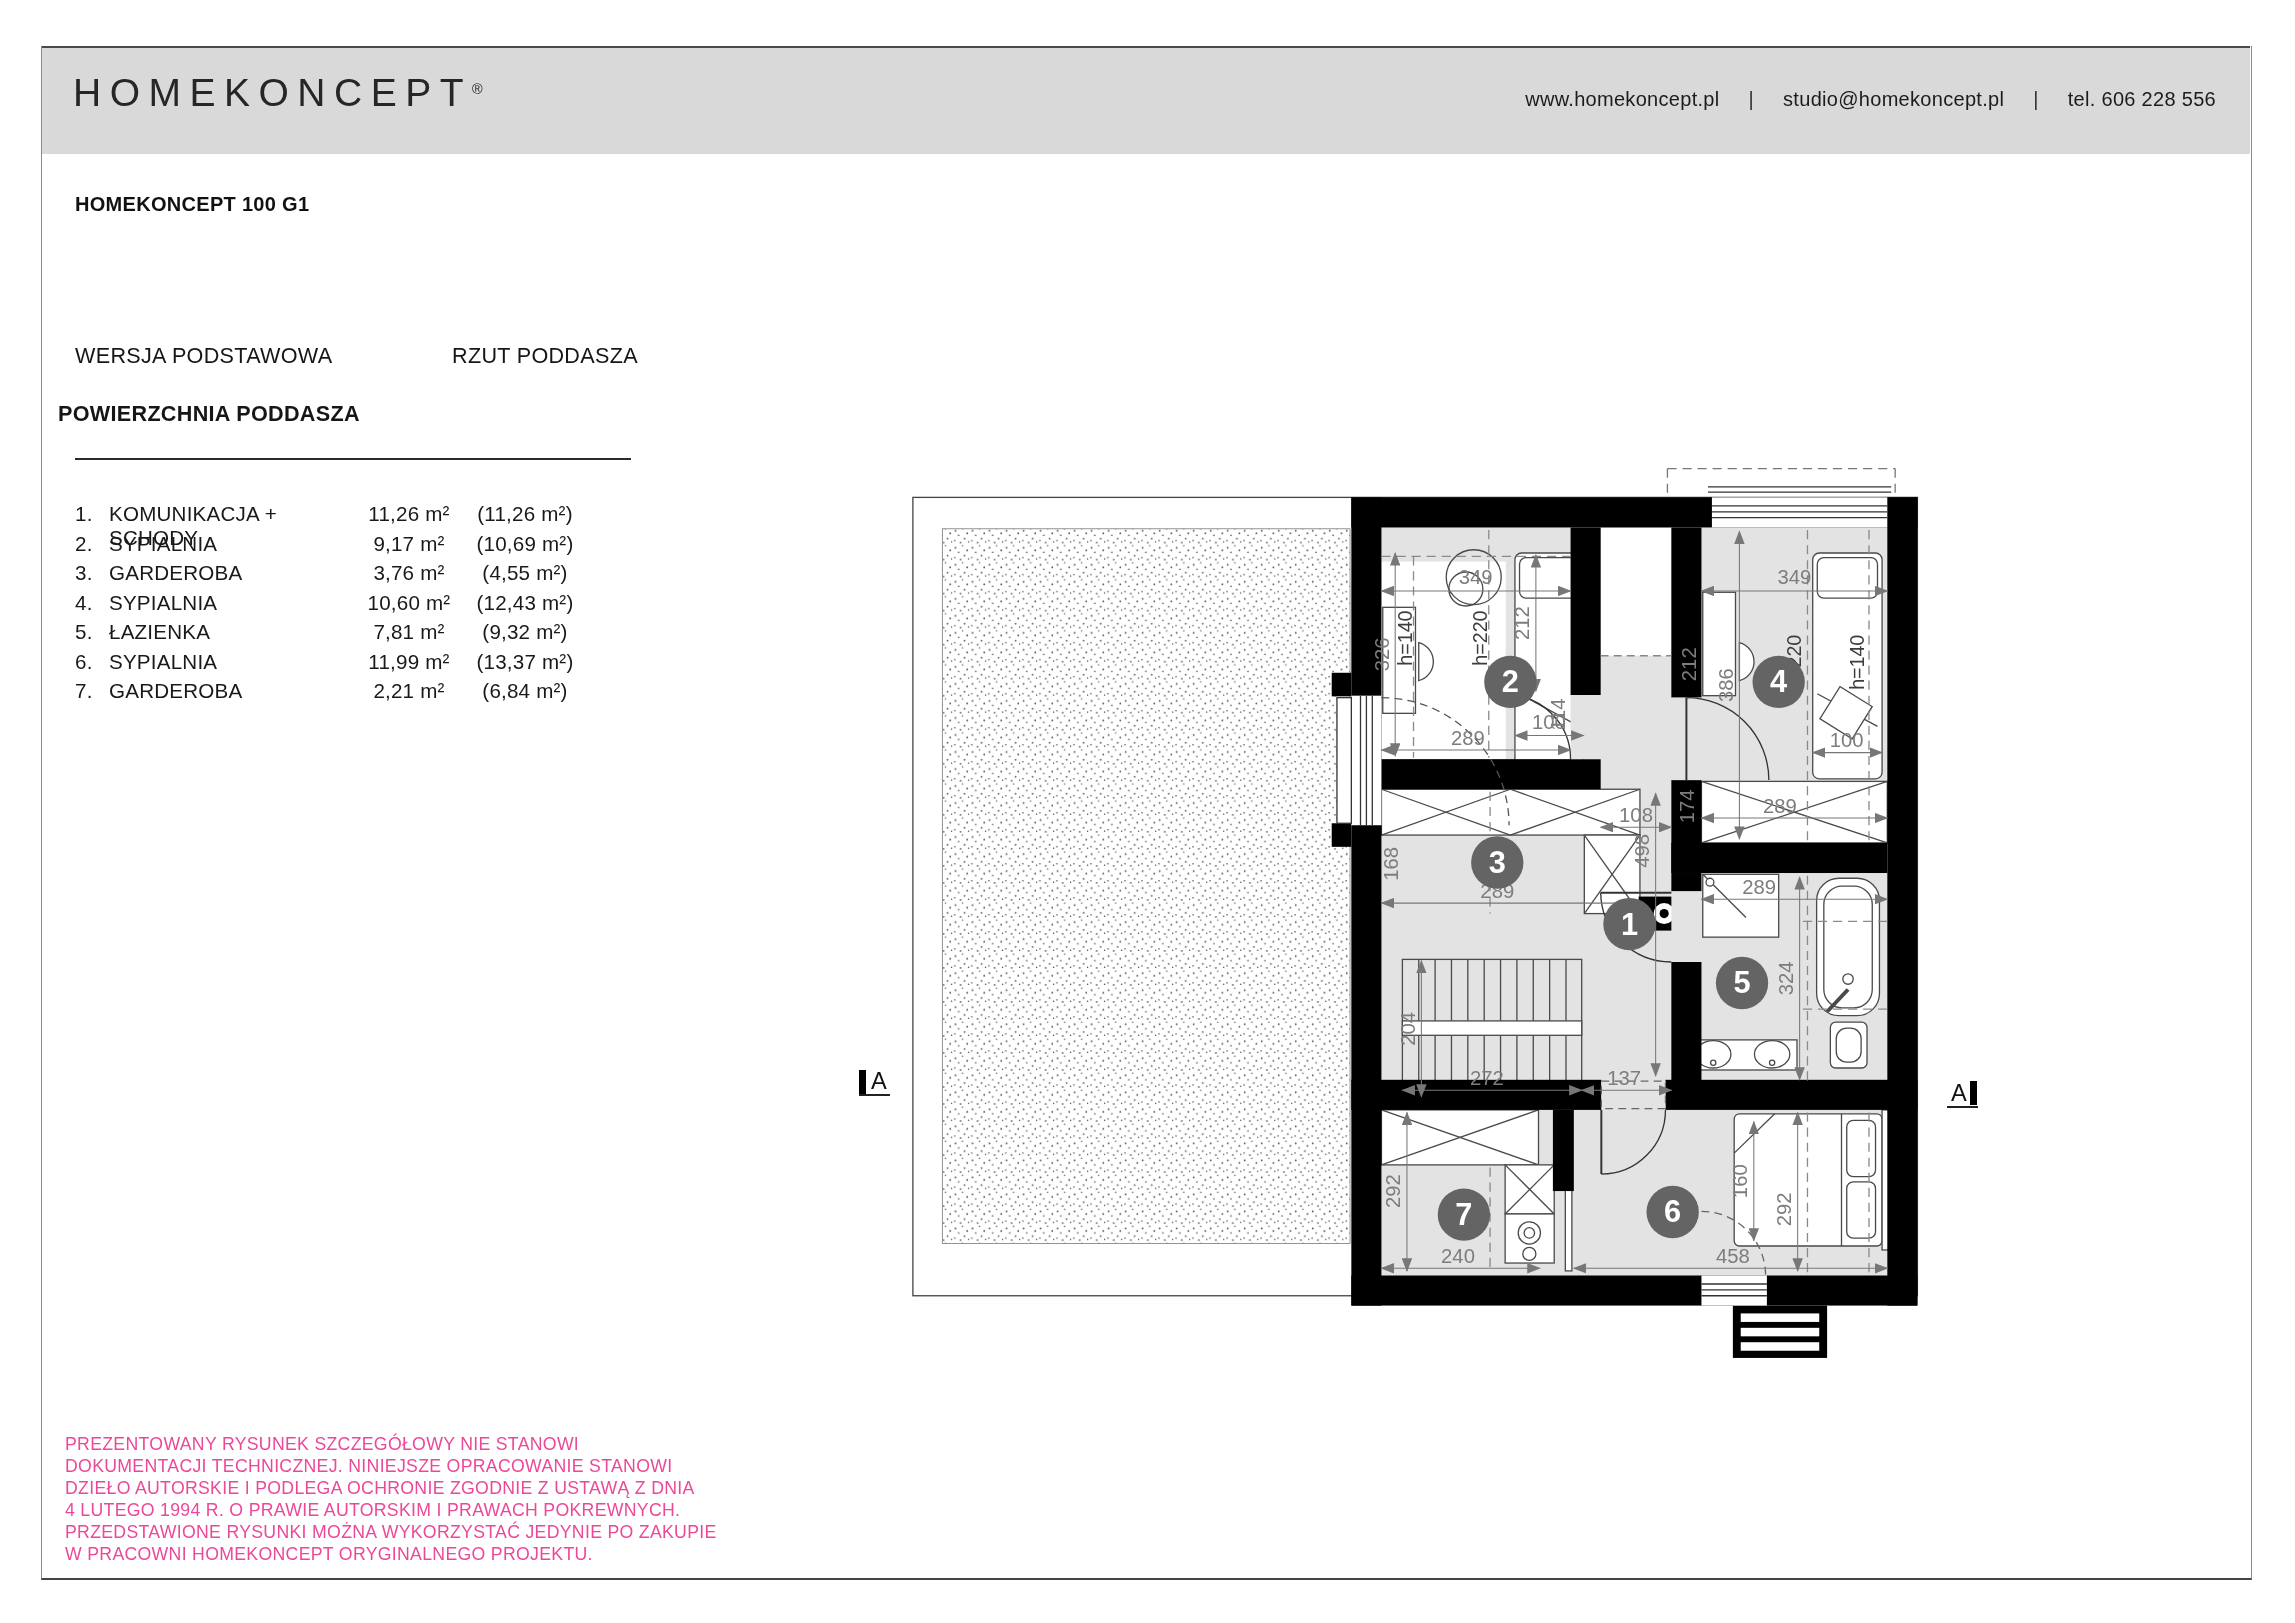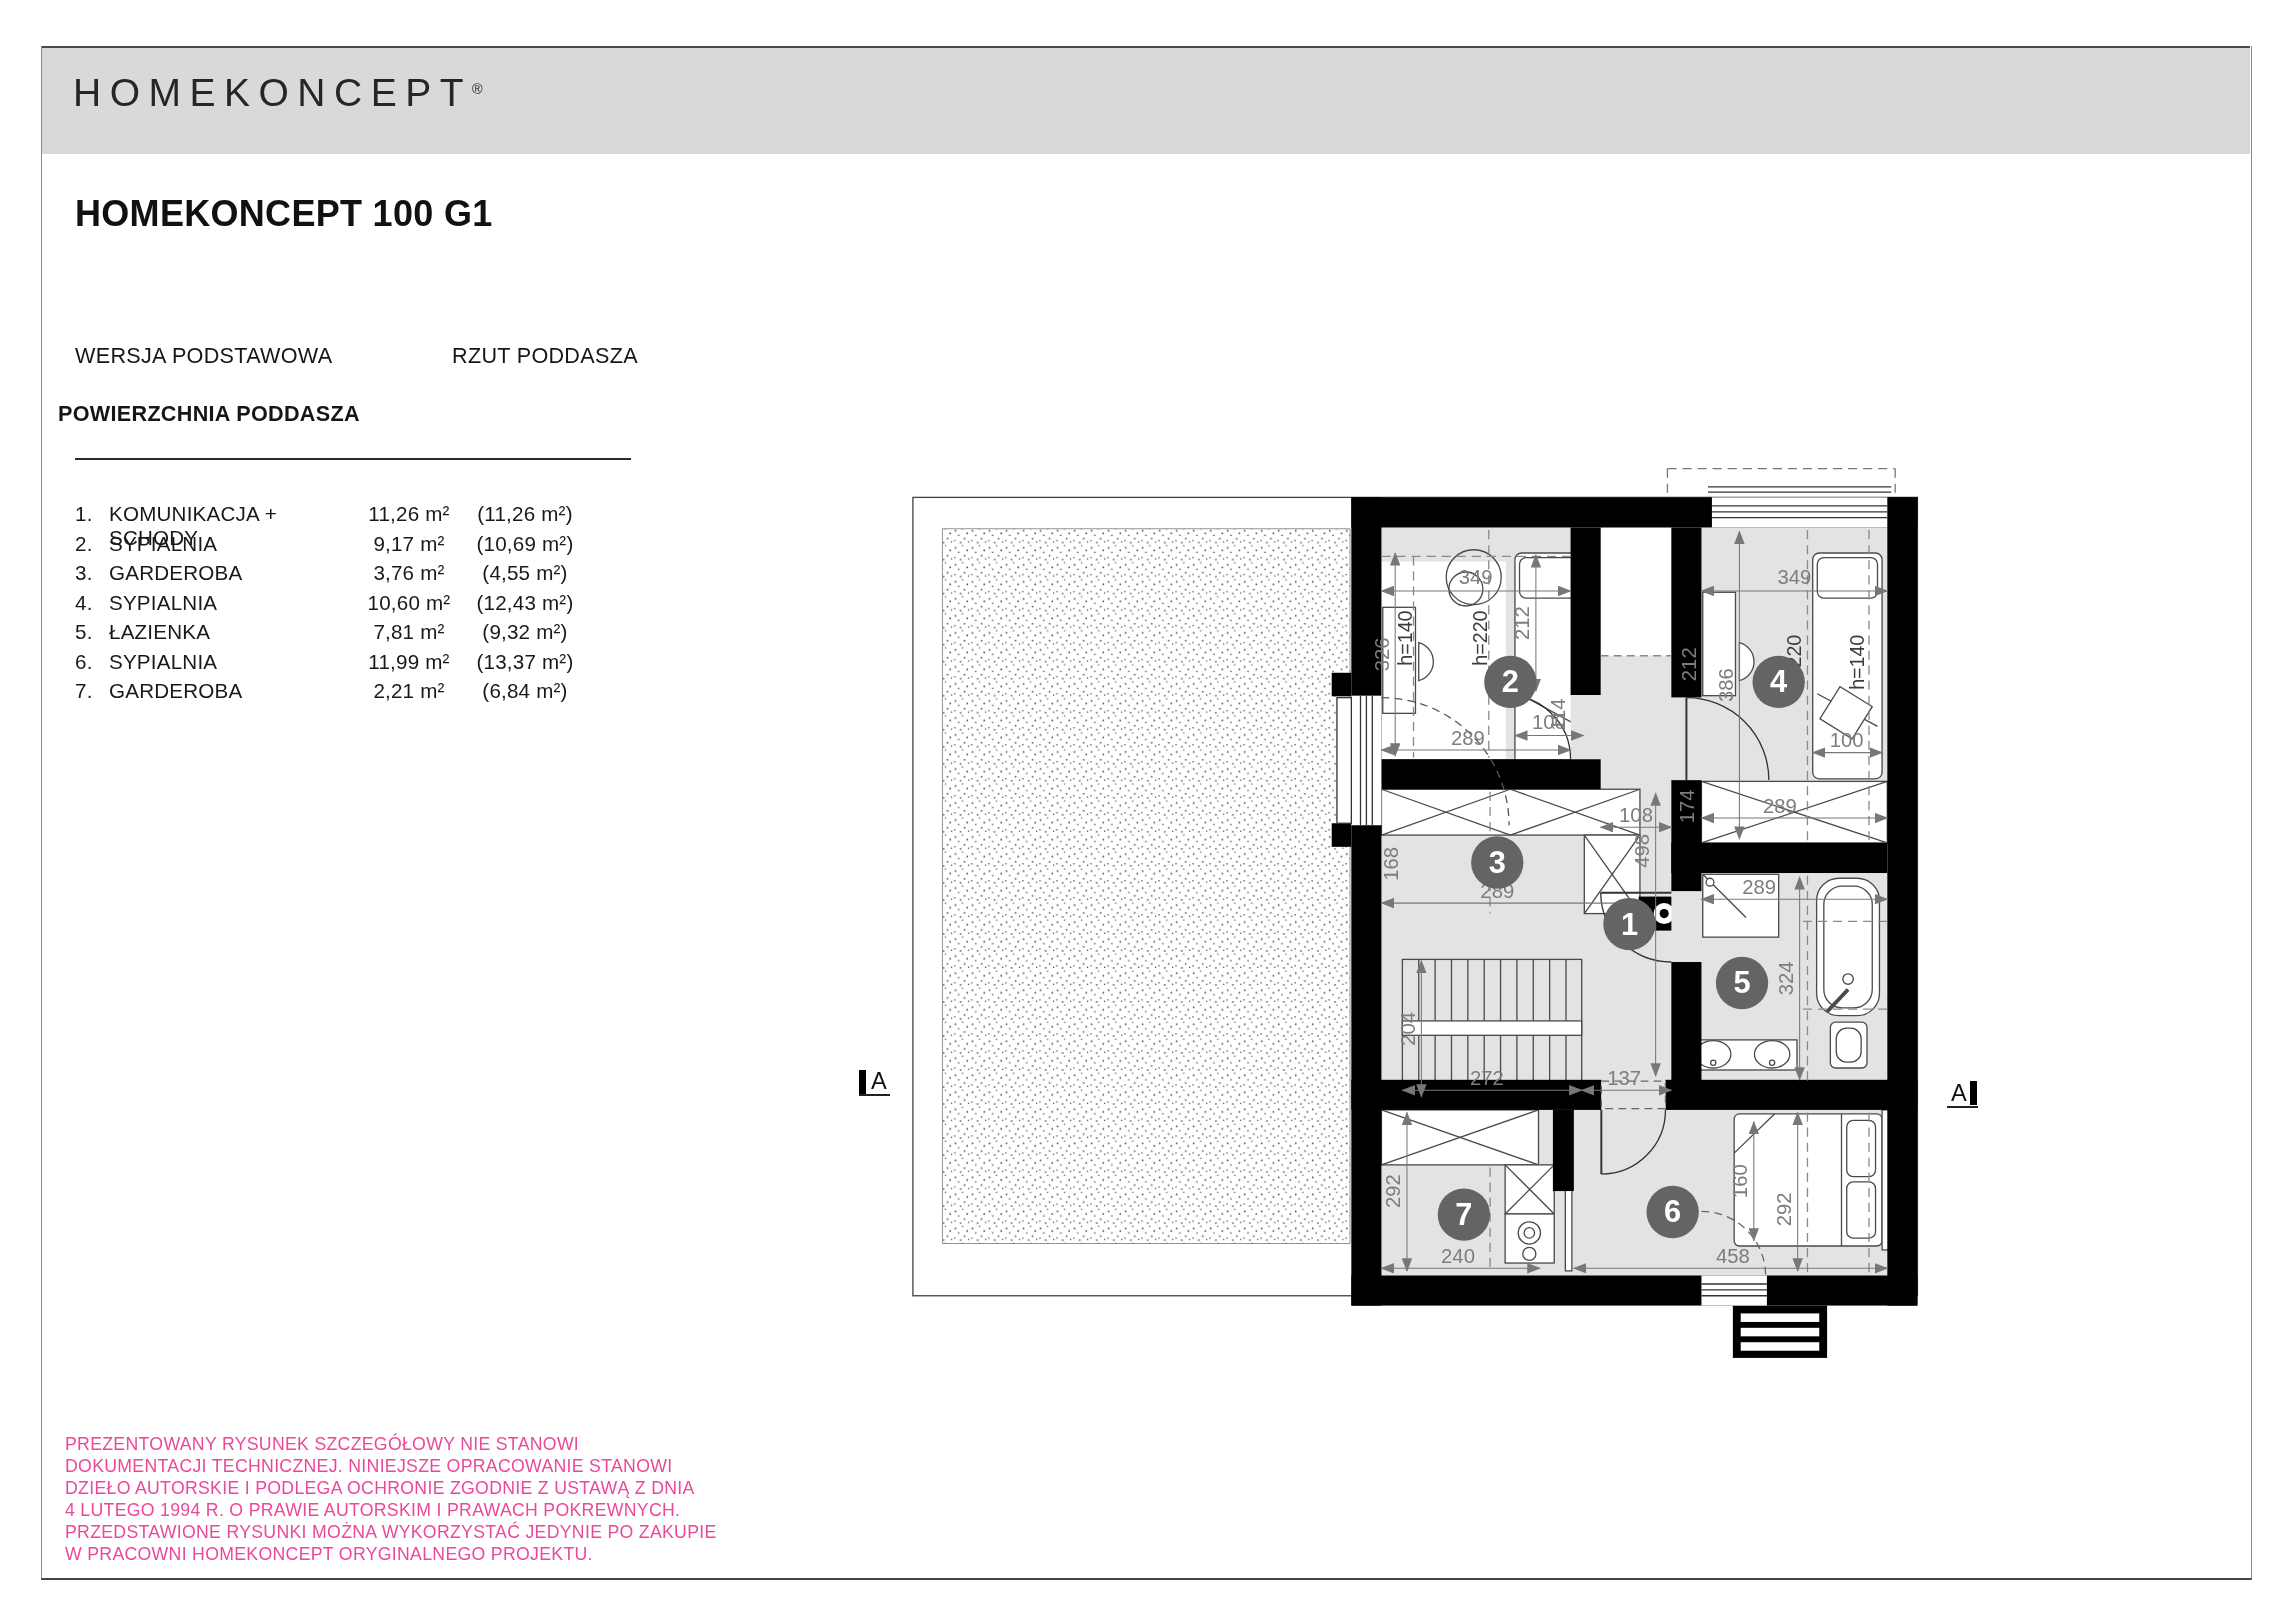--- a/index.html
+++ b/index.html
@@ -8,21 +8,21 @@
   .abs{position:absolute;}
   
   #frame{left:41px;top:46px;width:2209px;height:1532px;border-left:1.3px solid #8a8a8a;border-right:1.3px solid #8a8a8a;border-bottom:2px solid #444;}
   
   #topbar{left:41px;top:46px;width:2209px;height:108px;background:#d9d9d9;border-top:2.6px solid #4a4a4a;box-sizing:border-box;}
   #logo{left:73px;top:71px;font-size:39px;letter-spacing:8.5px;color:#262626;font-weight:500;}
   #logo sup{font-size:14.4px;letter-spacing:0;vertical-align:11.8px;font-weight:400;}
   #contact{right:79px;top:88px;font-size:20px;color:#1c1c1c;letter-spacing:0.3px;}
   #contact .sep{display:inline-block;margin:0 29px;color:#333;}
   
-  #title{left:75px;top:193px;font-size:36px;font-weight:bold;color:#111;letter-spacing:0.3px;}
+  #title{left:75px;top:193px;font-size:20px;font-weight:bold;color:#111;letter-spacing:0.3px;}
   .lbl{font-size:21.6px;color:#161616;letter-spacing:0.3px;margin-top:29px;}
   #wersja{left:75px;top:314px;}
   #rzut{left:452px;top:314px;}
   #area1{left:58px;top:372px;font-weight:bold;}
   #area-row{left:75px;top:402px;width:517px;display:grid;grid-template-columns:auto 98px 134px;font-weight:bold;}
   #area-row span{font-size:21.6px;color:#161616;}
   #area-row .ind{padding-left:51px;}
   #area-row .num{text-align:right;}
   #rule{left:75px;top:458px;width:556px;height:2px;background:#2b2b2b;}
   #room-list{left:75px;top:486px;width:517px;}
@@ -41,20 +41,23 @@
   .htxt{fill:#3d3d3d;font-size:30px;}
   .circnum{fill:#fff;font-size:47px;font-weight:bold;}
 </style>
 </head>
 <body>
 
 <div id="page">
 
   <div id="topbar" class="abs"></div>
   <div id="logo" class="abs"><span>HOMEKONCEPT</span><sup>®</sup></div>
+  <div id="contact" class="abs">
+    <span>www.homekoncept.pl</span><span class="sep">|</span><span>studio@homekoncept.pl</span><span class="sep">|</span><span>tel. 606 228 556</span>
+  </div>
 
   <div id="frame" class="abs"></div>
 
   <div id="title" class="abs">HOMEKONCEPT 100 G1</div>
   <div id="wersja" class="abs lbl">WERSJA PODSTAWOWA</div>
   <div id="rzut" class="abs lbl">RZUT PODDASZA</div>
   <div id="area1" class="abs lbl">POWIERZCHNIA PODDASZA</div>
   <div id="rule" class="abs"></div>
   <div id="room-list" class="abs">
       <div class="rrow">

